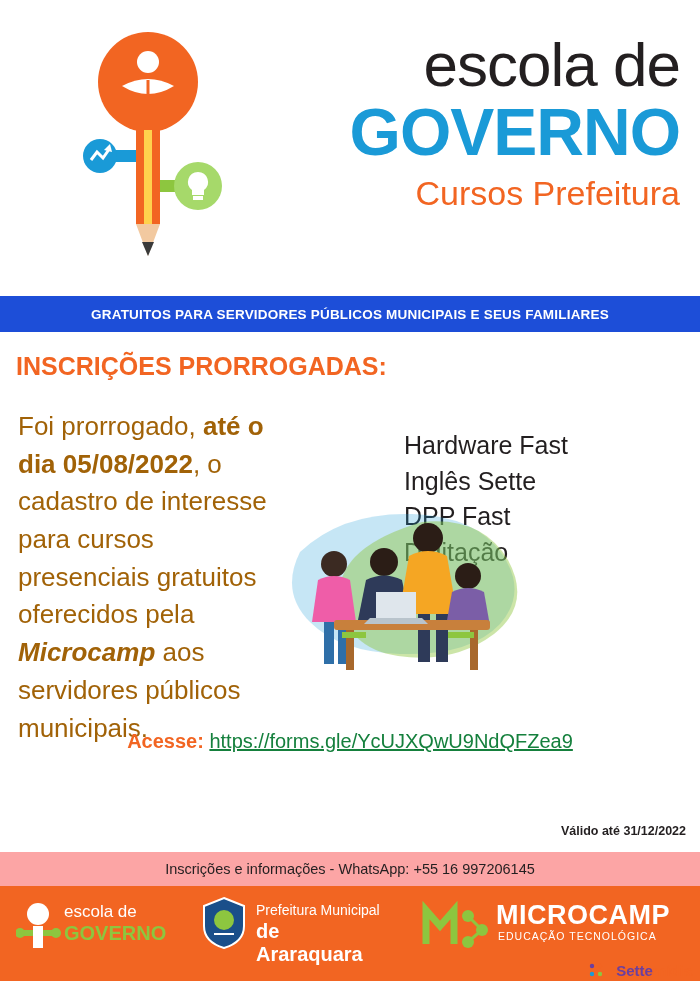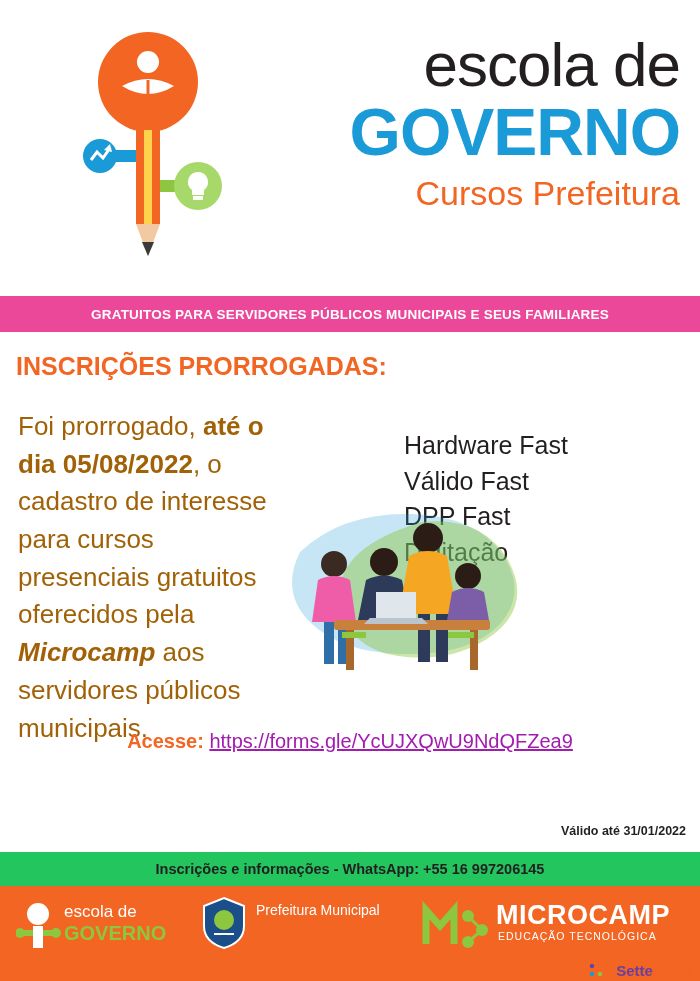--- a/index.html
+++ b/index.html
@@ -24,21 +24,21 @@
     font-size:66px;line-height:1.0;color:#1a9ad7;font-weight:700;
     letter-spacing:-1px;margin-top:4px;
   }
   .brand .line3{
     font-size:34px;line-height:1.1;color:#f26522;font-weight:400;margin-top:10px;
   }
 
   
   .orange-bar{
     position:absolute;left:0;top:296px;width:700px;height:36px;
-    background:#ec4899;color:#ffffff;
+    background:#1d4ed8;color:#ffffff;
     font-size:13.5px;font-weight:bold;letter-spacing:0.2px;
     display:flex;align-items:center;justify-content:center;
     text-transform:uppercase;
   }
 
   
   .content{position:absolute;left:0;top:332px;width:700px;height:500px;}
 
   .head-left{
     position:absolute;left:16px;top:20px;width:380px;
@@ -62,38 +62,38 @@
   }
 
   
   .illus{position:absolute;left:272px;top:160px;width:260px;height:190px;}
 
   .acesse{
     position:absolute;left:0;top:398px;width:700px;text-align:center;
     font-size:20px;
   }
   .acesse .lbl{color:#f26522;font-weight:bold;}
-  .acesse .url{color:#a21caf;text-decoration:underline;}
+  .acesse .url{color:#15803d;text-decoration:underline;}
 
   .vagas{
     position:absolute;left:0;top:448px;width:700px;text-align:center;
     color:#8dc63f;font-size:22px;font-weight:bold;letter-spacing:0.3px;
   }
 
   .valido{
     position:absolute;right:14px;top:492px;
     color:#231f20;font-size:12.5px;font-weight:bold;
   }
 
   
   .green-bar{
     position:absolute;left:0;top:852px;width:700px;height:34px;
-    background:#22c55e;color:#231f20;
+    background:#fca5a5;color:#231f20;
     display:flex;align-items:center;justify-content:center;
-    font-size:14.5px;font-weight:bold;
+    font-size:14.5px;font-weight:normal;
   }
 
   
   .footer{
     position:absolute;left:0;top:886px;width:700px;height:95px;
     background:#f26522;
   }
   .footer-inner{position:relative;width:700px;height:95px;}
 
   .f-logo1{position:absolute;left:16px;top:14px;width:160px;height:52px;}
@@ -158,21 +158,21 @@
 
     <div class="head-left">INSCRIÇÕES PRORROGADAS:</div>
 
     <div class="left-text">
       <span>Foi prorrogado,</span>
       <b>até o dia 05/08/2022</b><span>, o cadastro de interesse para cursos presenciais gratuitos oferecidos pela </span><i>Microcamp</i><span> aos servidores públicos municipais.</span>
     </div>
 
     <div class="courses">
       <div>Hardware Fast</div>
-      <div>Válido Fast</div>
+      <div>Inglês Sette</div>
       <div>DPP Fast</div>
       <div>Digitação</div>
     </div>
 
     <div class="illus">
       <svg width="260" height="190" viewBox="0 0 260 190">
         <path d="M28 60 q-20 40 10 70 q30 30 90 32 q70 2 100 -30 q28 -32 2 -70 q-26 -38 -90 -40 q-70 -2 -112 38z" fill="#1a9ad7" opacity="0.25"></path>
         <path d="M150 30 q60 -6 86 38 q24 44 -14 74 q-40 30 -96 22 q-52 -8 -58 -56 q-6 -52 82 -78z" fill="#8dc63f" opacity="0.45"></path>
 
         <circle cx="62" cy="72" r="13" fill="#3b2a22"></circle>
@@ -202,21 +202,21 @@
         <rect x="70" y="140" width="24" height="6" fill="#8dc63f"></rect>
       </svg>
     </div>
 
     <div class="acesse">
       <span class="lbl">Acesse:</span>
       <a class="url" href="#">https://forms.gle/YcUJXQwU9NdQFZea9</a>
     </div>
 
 
-    <div class="valido">Válido até 31/01/2022</div>
+    <div class="valido">Válido até 31/12/2022</div>
   </div>
 
   <div class="green-bar">Inscrições e informações - WhatsApp: +55 16 997206145</div>
 
   <div class="footer">
     <div class="footer-inner">
 
       <div class="f-logo1">
         <svg width="46" height="50" viewBox="0 0 46 50" style="position:absolute;left:0;top:2px;">
           <circle cx="22" cy="12" r="11" fill="#ffffff"></circle>
@@ -230,20 +230,21 @@
         <div class="t2">GOVERNO</div>
       </div>
 
       <div class="f-logo2">
         <svg width="48" height="54" viewBox="0 0 48 54" style="position:absolute;left:0;top:0;">
           <path d="M24 2 L44 10 v20 q0 16 -20 22 q-20 -6 -20 -22 V10z" fill="#1a4f8a" stroke="#ffffff" stroke-width="2"></path>
           <circle cx="24" cy="24" r="10" fill="#8dc63f"></circle>
           <path d="M14 38 h20" stroke="#ffffff" stroke-width="2"></path>
         </svg>
         <div class="t1">Prefeitura Municipal</div>
+        <div class="t2">de Araraquara</div>
       </div>
 
       <div class="f-logo3">
         <svg width="70" height="50" viewBox="0 0 70 50" style="position:absolute;left:0;top:4px;">
           <path d="M6 44 V10 l14 16 14 -16 v34" fill="none" stroke="#8dc63f" stroke-width="7"></path>
           <circle cx="48" cy="16" r="6" fill="#8dc63f"></circle>
           <circle cx="62" cy="30" r="6" fill="#8dc63f"></circle>
           <circle cx="48" cy="42" r="6" fill="#8dc63f"></circle>
           <path d="M48 16 L62 30 L48 42" fill="none" stroke="#8dc63f" stroke-width="3"></path>
         </svg>

